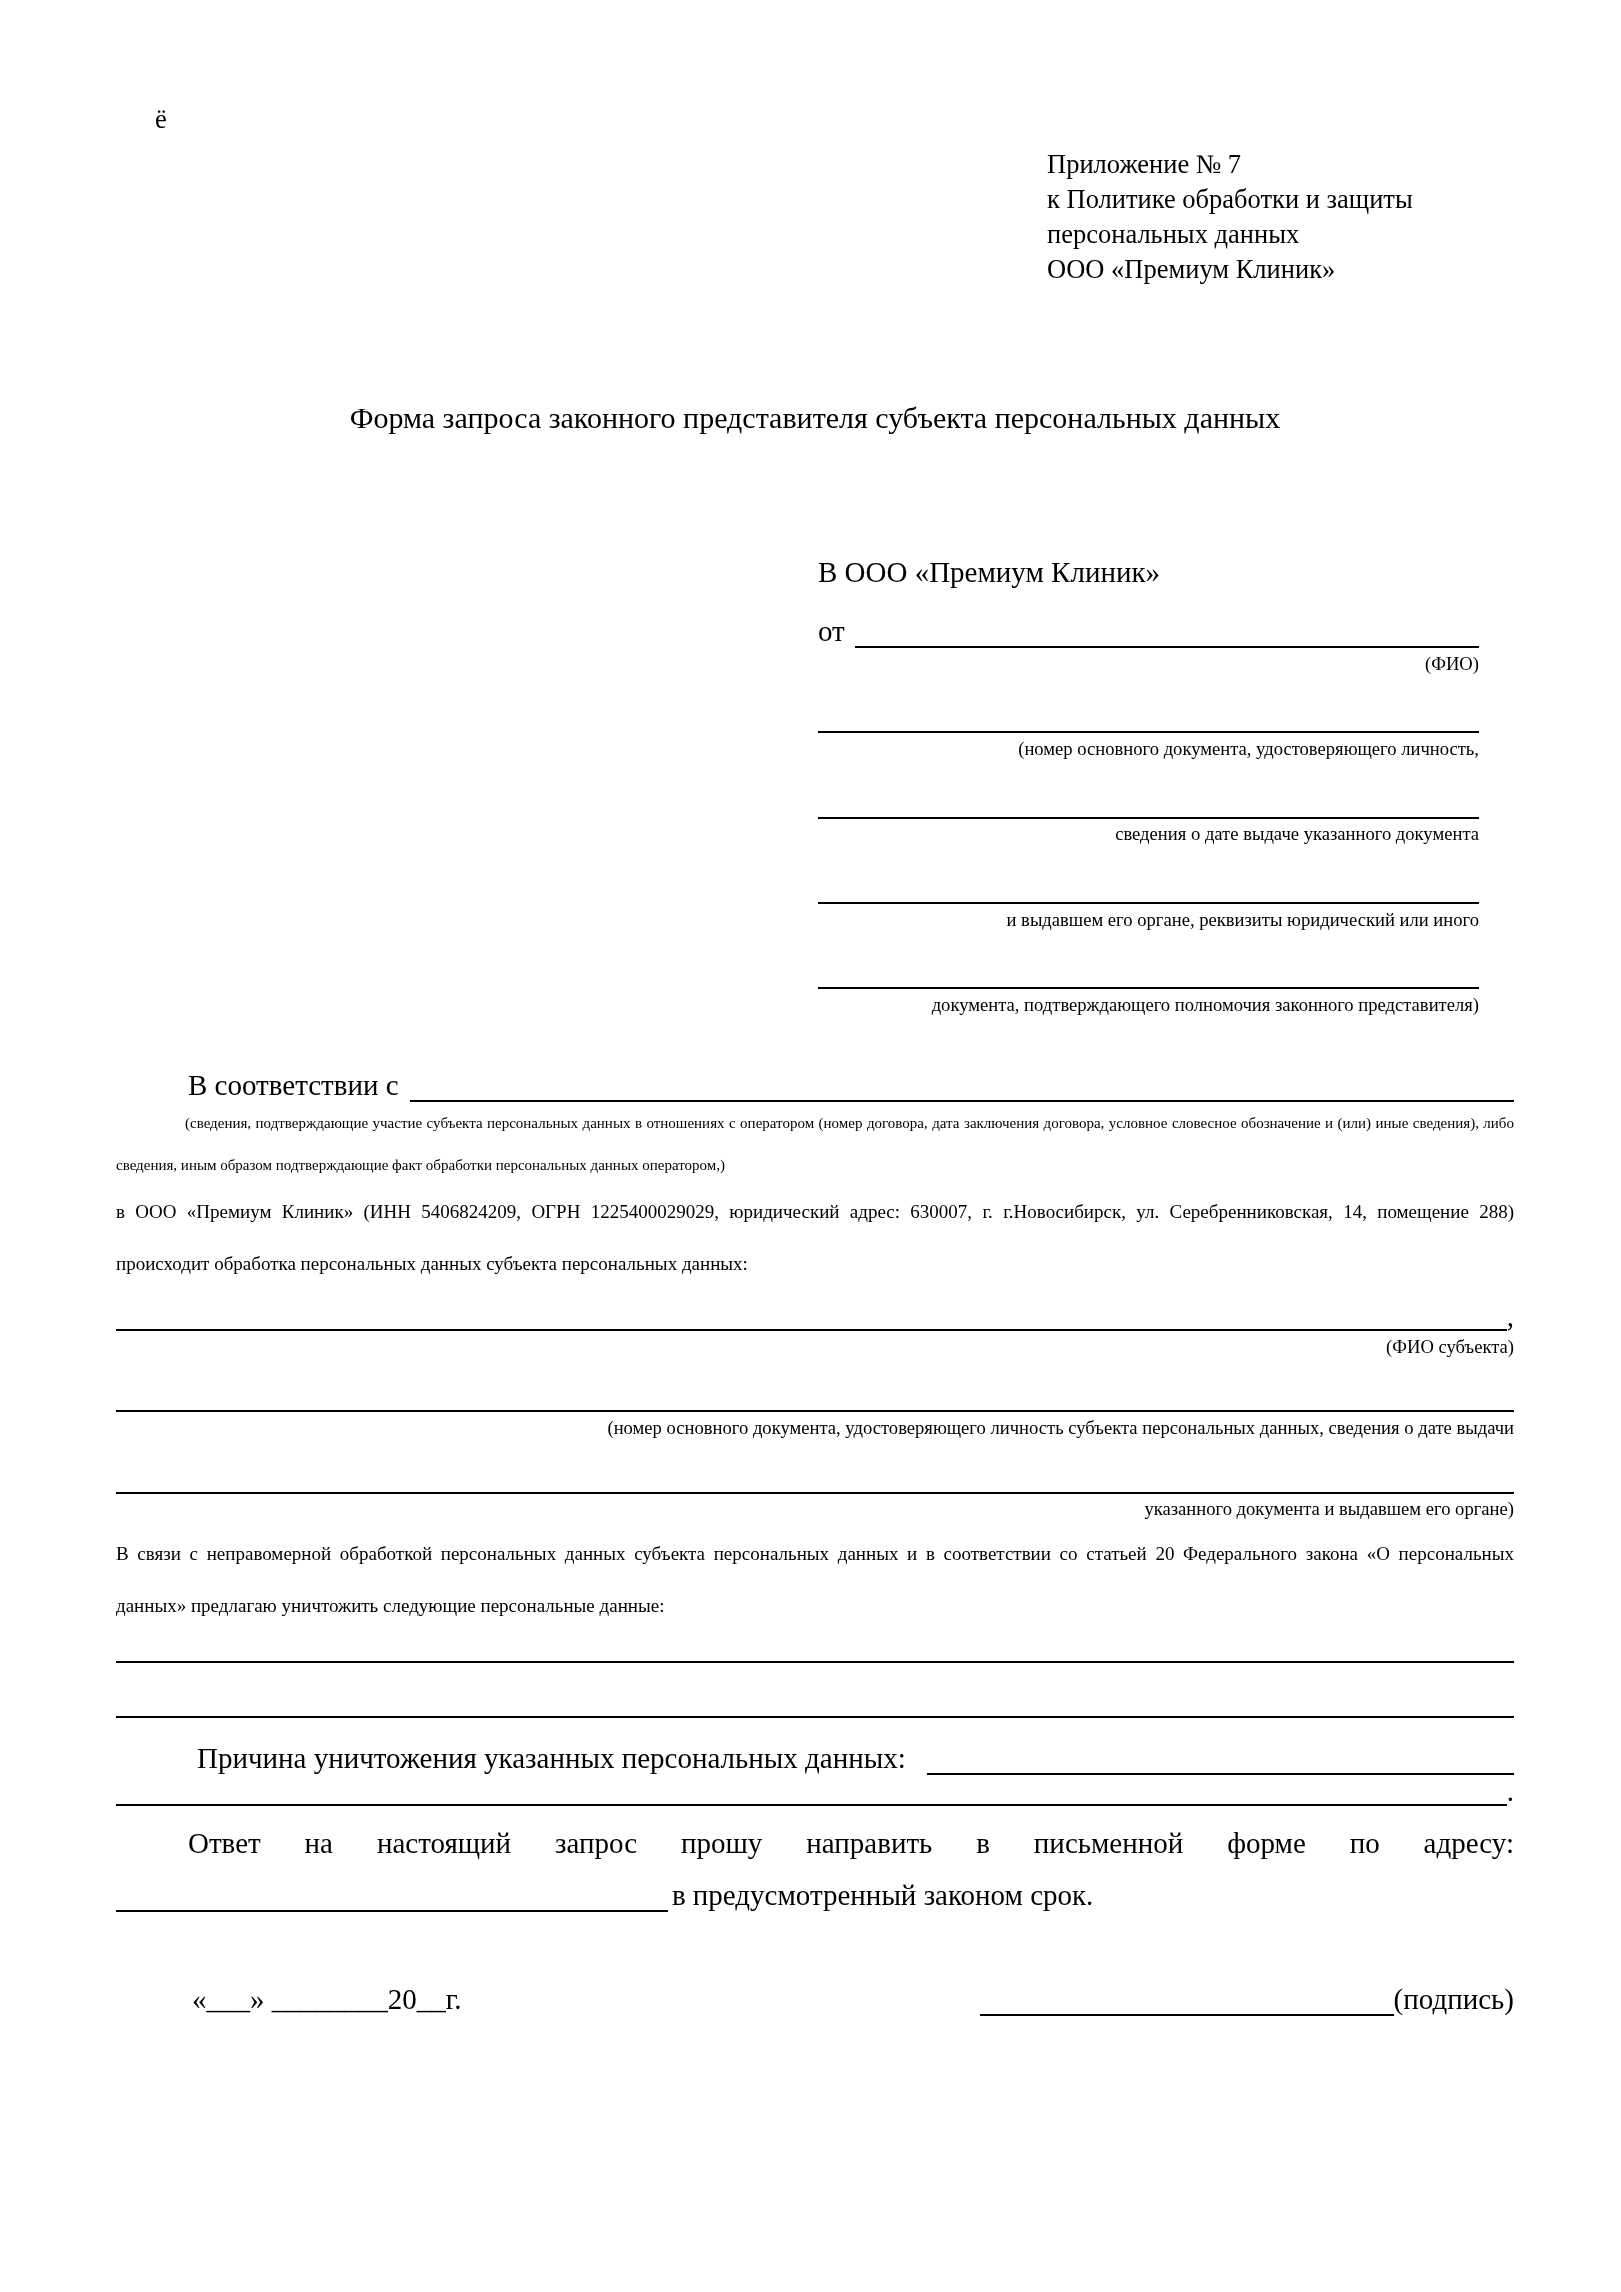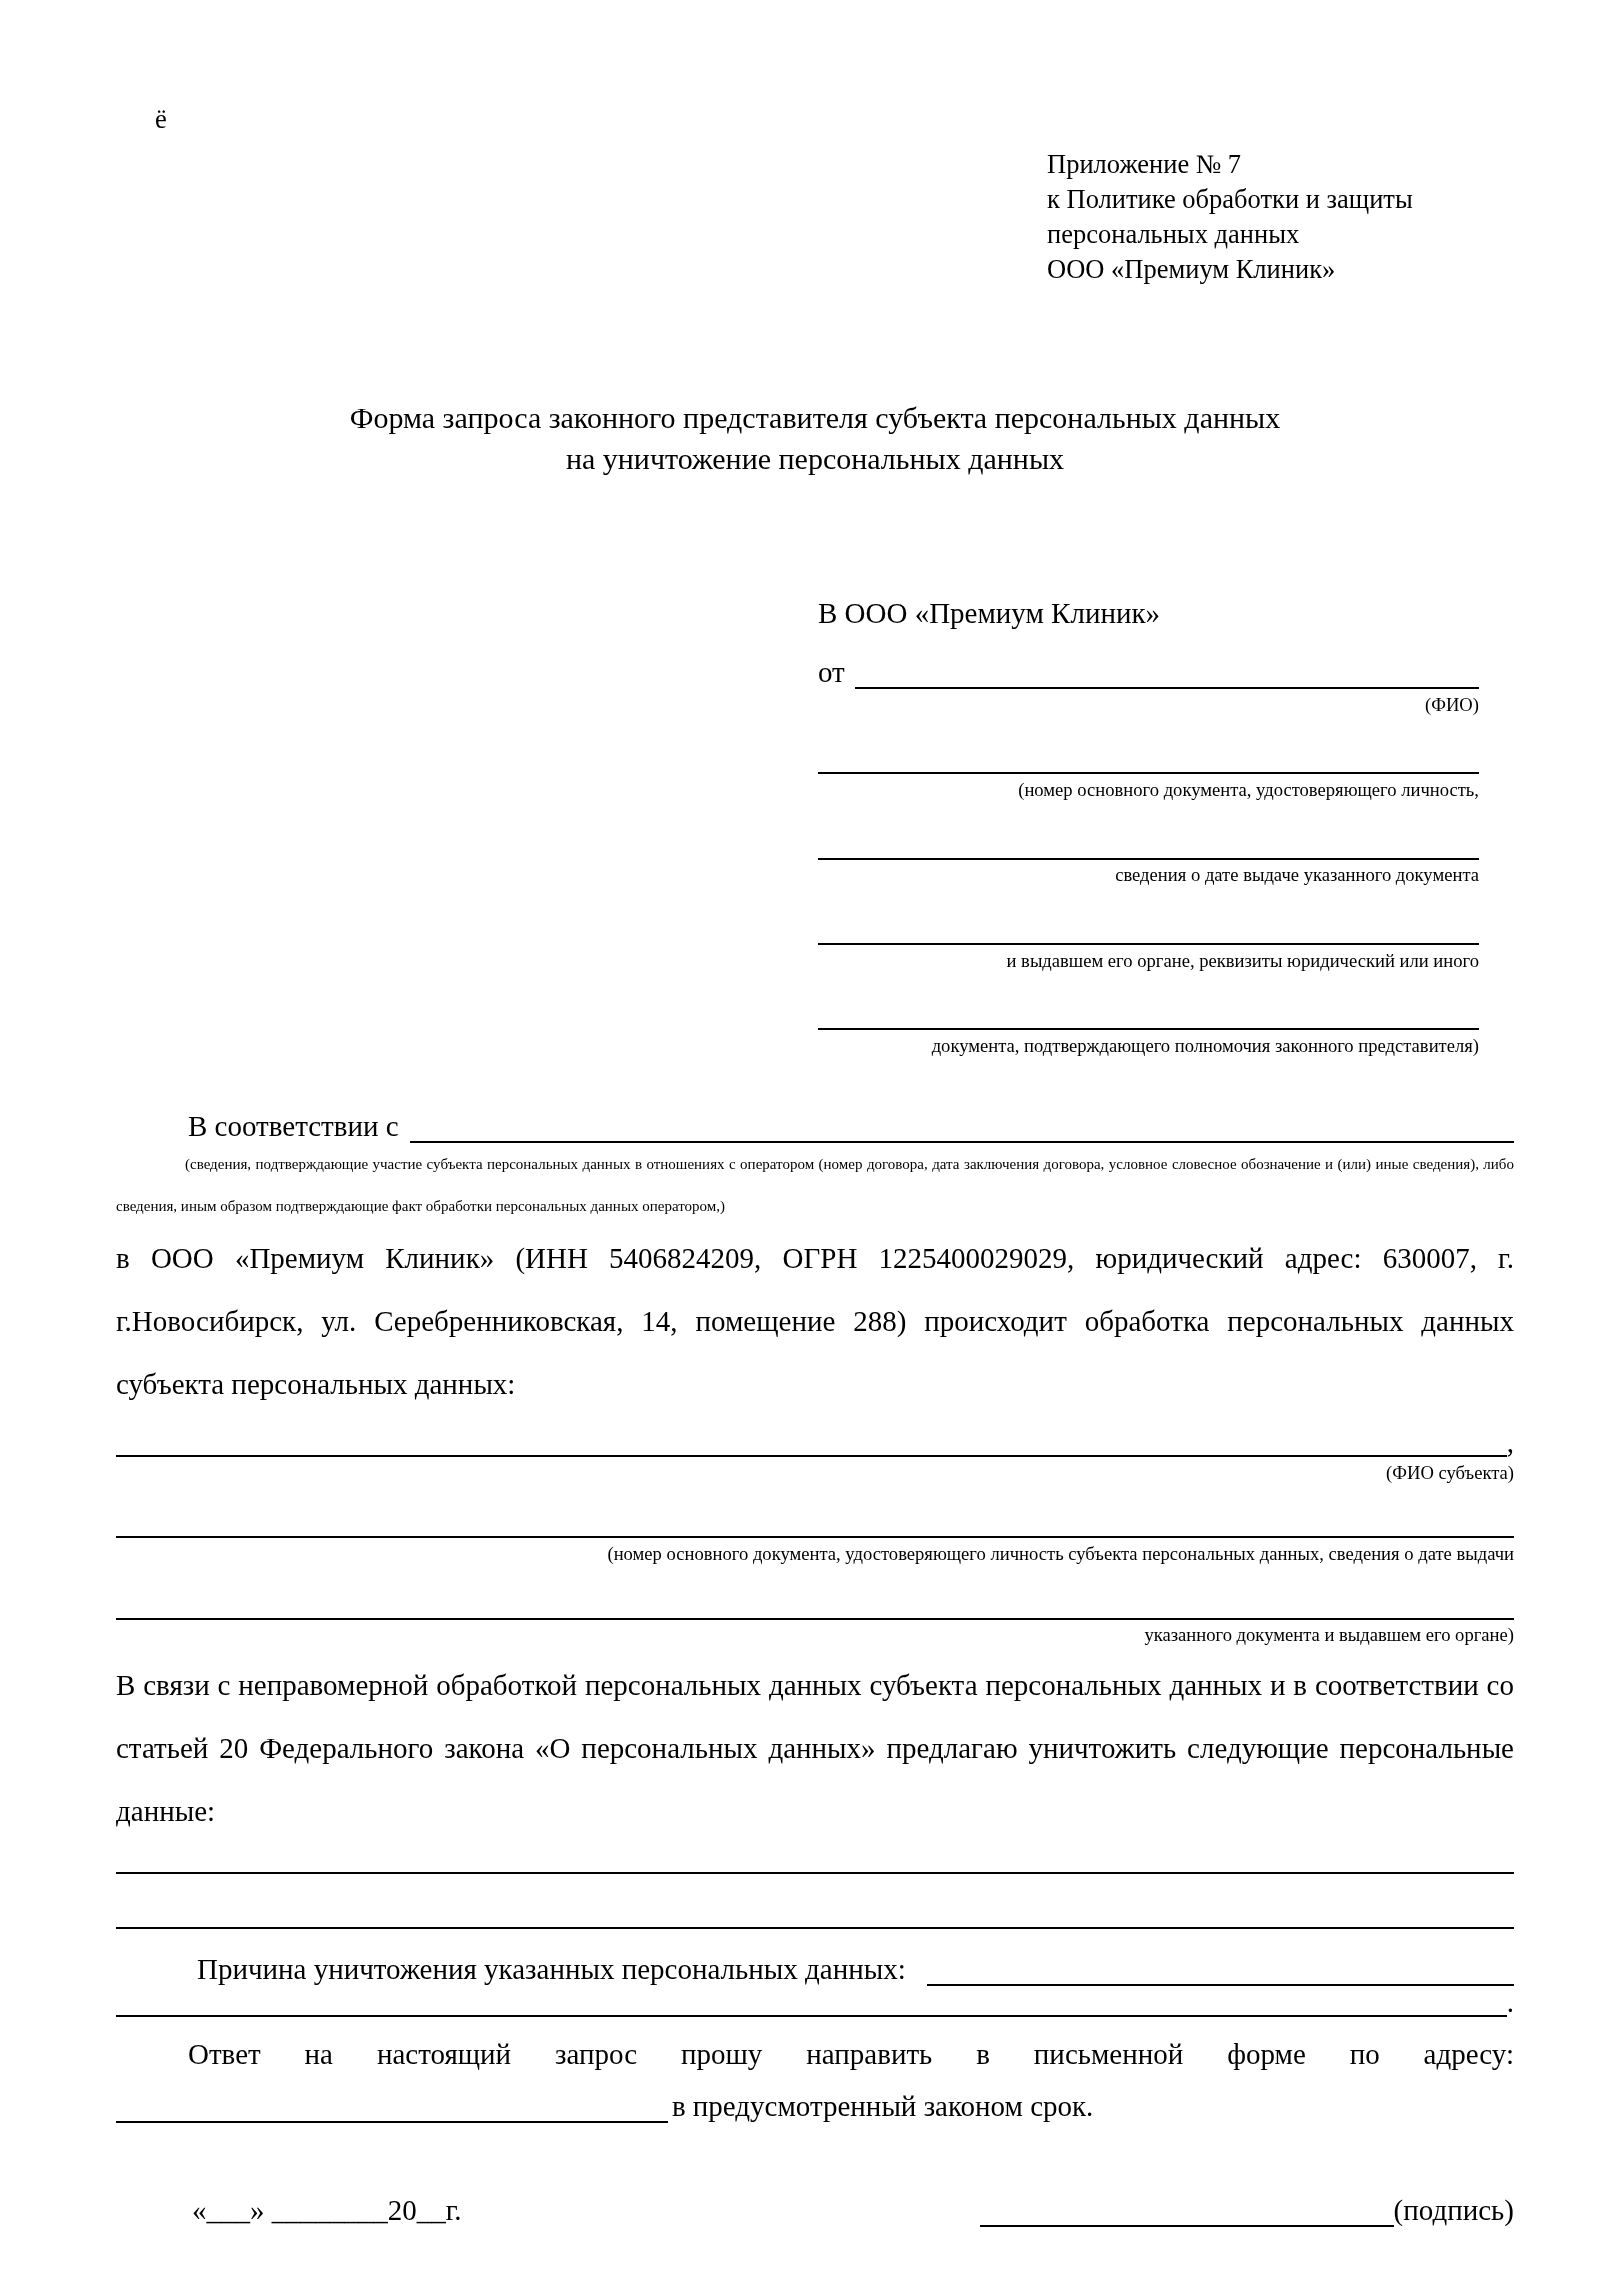--- a/index.html
+++ b/index.html
@@ -64,22 +64,22 @@
   .accordance-row{ margin-top:39px; height:45px; }
   .accordance-row .indent{ width:72px; }
   .accordance-row .label{ white-space:nowrap; padding-right:11.8px; }
   .note{
     font-size:15px;
     line-height:42px;
     text-align:justify;
     text-indent:69px;
   }
   .para{
-    font-size:29px;
-    line-height:63px;
+    font-size:19px;
+    line-height:52px;
     text-align:justify;
   }
   .comma-row{ margin-top:2px; height:39px; align-items:flex-end; }
   .comma-row .tail{ white-space:nowrap; font-size:29px; line-height:29px; }
   .mid-rule{ margin-top:51px; }
   .blank1{ margin-top:29px; }
   .blank2{ margin-top:53px; }
   .reason-row{ margin-top:13.7px; height:43px; font-size:29px;gap:9px; }
   .reason-row .indent{ width:72px; }
   .reason-row .label{ white-space:nowrap; padding-right:11.8px; }
@@ -120,21 +120,20 @@
 
     <div class="appendix">
       <div>Приложение № 7</div>
       <div>к Политике обработки и защиты</div>
       <div>персональных данных</div>
       <div>ООО «Премиум Клиник»</div>
     </div>
 
     <div class="doc-title">
       <div>Форма запроса законного представителя субъекта персональных данных</div>
-      <div>на уничтожение персональных данных</div>
     </div>
 
     <div class="addressee">
       <div class="to-line">В ООО «Премиум Клиник»</div>
       <div class="row from-row">
         <span class="label">от</span>
         <span class="fill"></span>
       </div>
       <div class="caption">(ФИО)</div>
 

